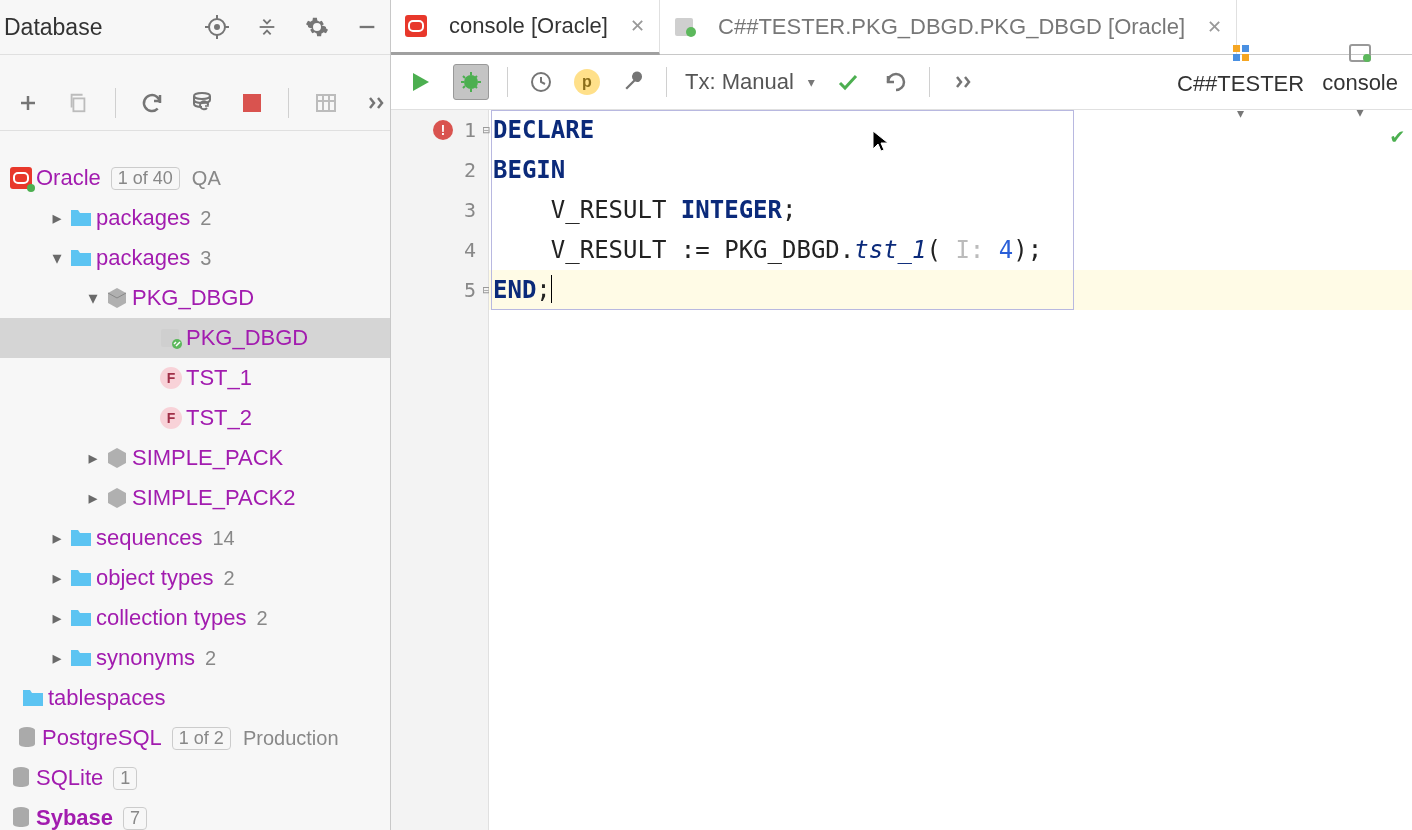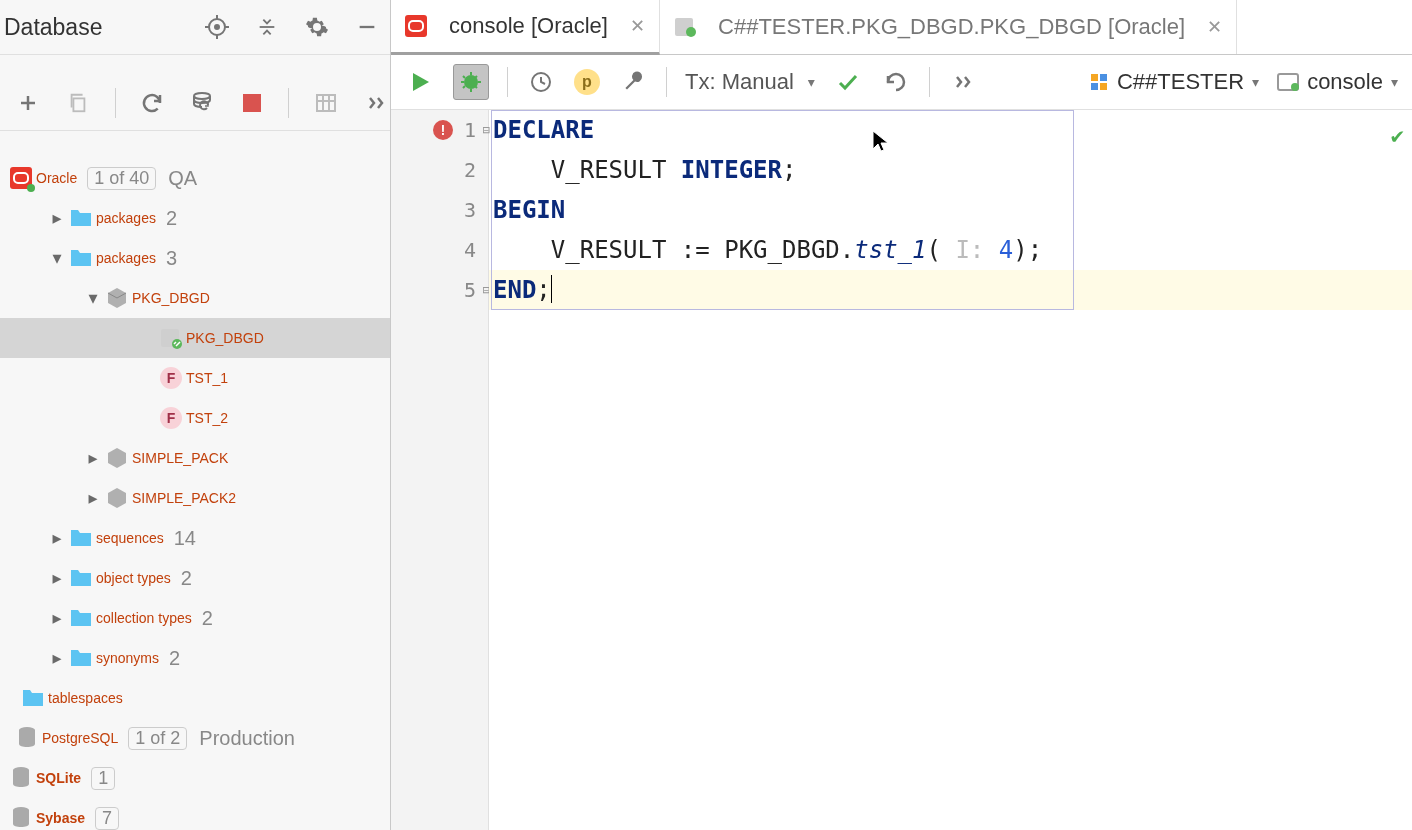--- a/index.html
+++ b/index.html
@@ -13,21 +13,21 @@
   .sidebar-header-icons { display: flex; align-items: center; gap: 20px; }
 
   .sidebar-toolbar { height: 55px; display: flex; align-items: center; border-bottom: 1px solid #e0e0e0; padding-left: 14px; gap: 22px; }
   .tb-sep { width: 1px; height: 30px; background: #d0d0d0; }
 
   .tree { flex: 1; overflow: auto; padding-top: 6px; }
   .tree-row { display: flex; align-items: center; height: 40px; cursor: pointer; white-space: nowrap; }
   .tree-row.selected { background: #d5d5d5; }
   .tree-row .exp { width: 18px; text-align: center; color: #6a6a6a; font-size: 18px; user-select: none; }
   .tree-row .icon-slot { width: 30px; display: inline-flex; align-items: center; justify-content: center; }
-  .tree-label { font-size: 14px; color: #c2410c; }
+  .tree-label { font-size: 22px; color: #a21caf; }
   .tree-count { font-size: 20px; color: #888; margin-left: 10px; }
   .tree-badge { font-size: 18px; color: #888; border: 1px solid #ccc; border-radius: 4px; padding: 0 6px; margin-left: 10px; }
   .tree-suffix { font-size: 20px; color: #888; margin-left: 12px; }
 
   .tabs { height: 55px; display: flex; align-items: stretch; border-bottom: 1px solid #c8c8c8; }
   .tab { display: flex; align-items: center; padding: 0 14px; gap: 22px; border-right: 1px solid #e0e0e0; cursor: pointer; font-size: 22px; color: #333; }
   .tab.active { border-bottom: 3px solid #a0a0a0; margin-bottom: -1px; }
   .tab.inactive { color: #777; }
   .tab-close { color: #999; font-size: 18px; }
 
@@ -65,21 +65,21 @@
   .oracle-icon { width:22px; height:22px; background:#e8382b; border-radius:3px; position:relative; }
   .oracle-icon::after { content:""; position:absolute; width:12px; height:8px; border:2px solid #fff; border-radius:5px; left:3px; top:5px; }
   .oracle-icon.dot::before { content:""; position:absolute; right:-3px; bottom:-3px; width:8px; height:8px; background:#4caf50; border-radius:50%; }
 
   .fn-badge { width:22px; height:22px; background:#f8d2d8; border-radius:50%; color:#a03048; font-size:14px; font-weight:bold; display:inline-flex; align-items:center; justify-content:center; }
   .p-badge { width:26px; height:26px; background:#ffe08a; border-radius:50%; color:#8a6d1a; font-size:16px; font-weight:bold; display:inline-flex; align-items:center; justify-content:center; }
 
   .chev { font-size:14px; color:#777; }
   .cursor-pointer-overlay { position:absolute; left:480px; top:74px; font-size:22px; color:#000; pointer-events:none; z-index:50; }
 
-  .schema-chip { display:flex; align-items:center; gap:8px; font-size:22px; color:#333; }
+  .schema-chip { display:flex; align-items:center; gap:8px; font-size:22px; color:#333;flex-direction:column; }
   .schema-icon { width:20px; height:20px; }
 </style>
 </head>
 <body>
 
 <div class="root">
 
   <div class="sidebar">
     <div class="sidebar-header">
       <span class="sidebar-title">Database</span>
@@ -312,21 +312,21 @@
         <span class="tree-badge">1 of 2</span>
         <span class="tree-suffix">Production</span>
       </div>
       <div class="tree-row" style="padding-left:6px">
         <span class="icon-slot">
             <svg class="db-icon" width="20" height="24" viewBox="0 0 20 24" fill="#8aa">
               <ellipse cx="10" cy="4" rx="8" ry="3"></ellipse>
               <path d="M2 4v14c0 1.7 3.6 3 8 3s8-1.3 8-3V4"></path>
             </svg>
           </span>
-        <span class="tree-label" style="font-weight:700">SQLite</span>
+        <span class="tree-label" style="font-weight:400">SQLite</span>
         <span class="tree-badge">1</span>
       </div>
       <div class="tree-row" style="padding-left:6px">
         <span class="icon-slot">
             <svg class="db-icon" width="20" height="24" viewBox="0 0 20 24" fill="#8aa">
               <ellipse cx="10" cy="4" rx="8" ry="3"></ellipse>
               <path d="M2 4v14c0 1.7 3.6 3 8 3s8-1.3 8-3V4"></path>
             </svg>
           </span>
         <span class="tree-label" style="font-weight:700">Sybase</span>
@@ -449,21 +449,21 @@
         <div class="gutter-row">
             <span class="ln">5</span>
             <span class="fold">⊟</span>
           </div>
       </div>
       <div class="code">
         <span class="ok-check">✔</span>
         <div class="sel-box"></div>
         <div id="code-lines">
             <div class="code-line"><span class="kw">DECLARE</span></div>
+            <div class="code-line"><span class="kw">BEGIN</span></div>
             <div class="code-line"><span>    </span><span>V_RESULT </span><span class="kw2">INTEGER</span><span>;</span></div>
-            <div class="code-line"><span class="kw">BEGIN</span></div>
             <div class="code-line"><span>    </span><span>V_RESULT := PKG_DBGD.</span><span class="fn">tst_1</span><span>( </span><span class="hint">I: </span><span class="num">4</span><span>);</span></div>
             <div class="code-line hl5"><span class="kw">END</span><span>;</span><span class="cursor"></span></div>
           </div>
       </div>
     </div>
   </div>
 </div>
 
 </body></html>

